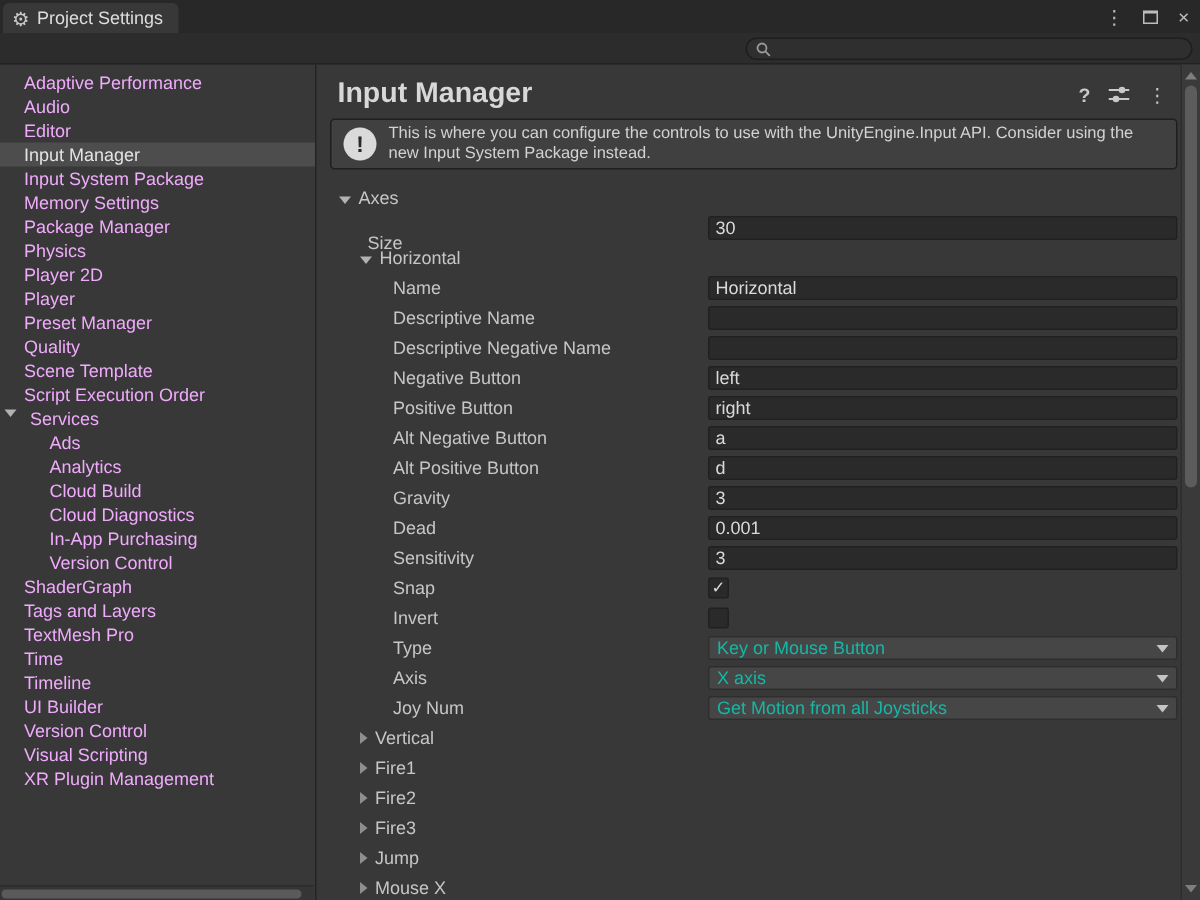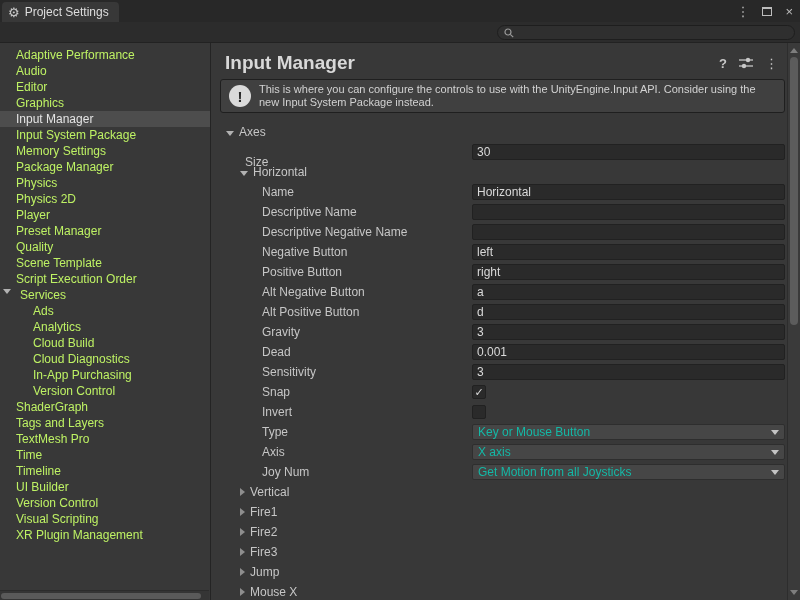--- a/index.html
+++ b/index.html
@@ -17,21 +17,21 @@
   
   .toolbar { flex:0 0 21px; height:21px; background:#2C2C2C; border-bottom:1px solid #222222; position:relative; }
   .searchbox { position:absolute; left:497px; right:5px; top:3px; height:15px; background:#2F2F2F; border:1px solid #1E1E1E; border-radius:8px; display:flex; align-items:center; gap:5px; padding:0 6px; }
   .searchbox input { flex:1; background:transparent; border:none; outline:none; color:#D2D2D2; font-size:11px; font-family:inherit; min-width:0; }
 
   
   .body { flex:1; display:flex; min-height:0; }
 
   
   .sidebar { flex:0 0 211px; width:211px; border-right:1px solid #242424; padding-top:4px; position:relative; overflow:hidden; }
-  .side-item { height:16px; line-height:16px; padding-left:16px; white-space:nowrap; color:#bef264; }
+  .side-item { height:16px; line-height:16px; padding-left:16px; white-space:nowrap; color:#f0abfc; }
   .side-item.child { padding-left:33px; }
   .side-item.selected { background:#4D4D4D; color:#E4E4E4; }
   .side-item.group { display:flex; align-items:flex-start; gap:4px; padding-left:3px; }
   .hscroll { position:absolute; bottom:0; left:0; right:1px; height:10px; background:#353535; border-top:1px solid #2C2C2C; }
   .hthumb { position:absolute; left:1px; top:2px; height:6px; width:200px; background:#5A5A5A; border-radius:3px; }
 
   
   .main { flex:1; min-width:0; overflow:hidden; padding-left:14px; }
   .main-header { height:32px; padding-top:8px; display:flex; align-items:center; }
   .main-title { flex:1; font-size:19px; font-weight:bold; color:#D8D8D8; }
@@ -94,27 +94,26 @@
       <input type="text" placeholder="" style="">
     </div>
   </div>
 
   <div class="body">
 
     <div class="sidebar">
       <div class="side-item">Adaptive Performance</div>
       <div class="side-item">Audio</div>
       <div class="side-item">Editor</div>
-      <div class="side-item">Graphics</div>
       <div class="side-item selected">Input Manager</div>
       <div class="side-item">Input System Package</div>
       <div class="side-item">Memory Settings</div>
       <div class="side-item">Package Manager</div>
       <div class="side-item">Physics</div>
-      <div class="side-item">Physics 2D</div>
+      <div class="side-item">Player 2D</div>
       <div class="side-item">Player</div>
       <div class="side-item">Preset Manager</div>
       <div class="side-item">Quality</div>
       <div class="side-item">Scene Template</div>
       <div class="side-item">Script Execution Order</div>
       <div class="side-item group">
         <span class="tri tri-down"></span>
         <span>Services</span>
       </div>
       <div class="side-item child">Ads</div>

